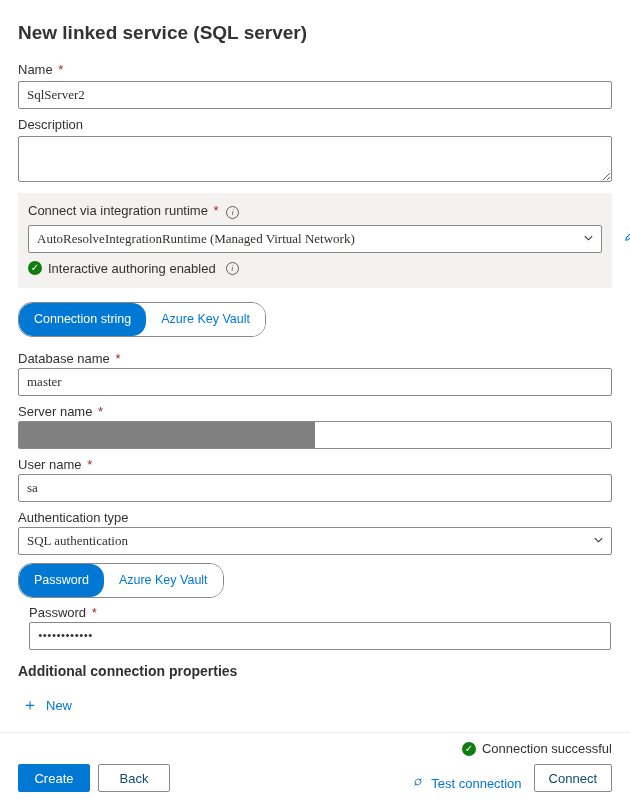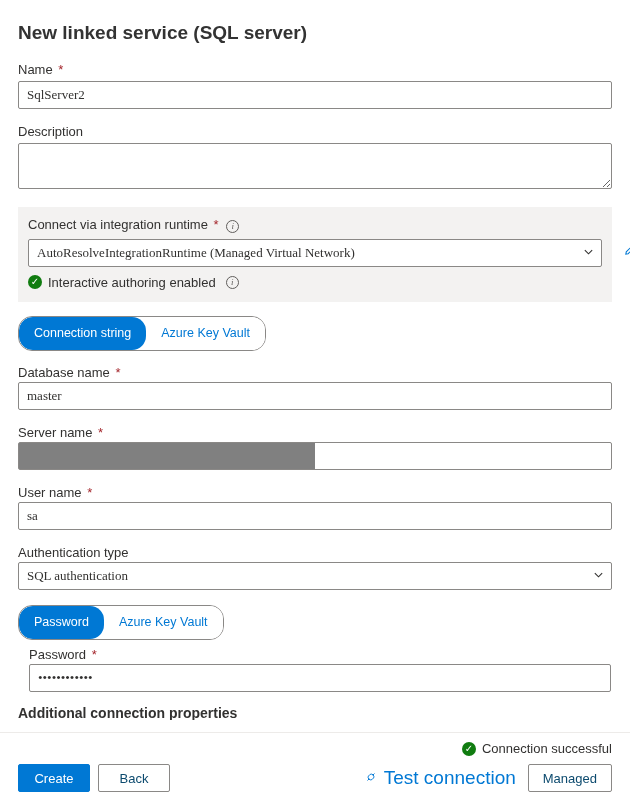--- a/index.html
+++ b/index.html
@@ -17,21 +17,21 @@
       height: 720px;
       overflow: hidden;
     }
     .page-title {
       font-size: 19px;
       font-weight: 600;
       color: #333;
       margin-bottom: 18px;
       margin-top: 12px;
     }
-    .field-group { margin-bottom: 15px; }
+    .field-group { margin-bottom: 8px; }
     .field-label {
       font-size: 13px;
       font-weight: 400;
       color: #323130;
       margin-bottom: 4px;
       display: block;
     }
     .req { color: #a4262c; margin-left: 2px; }
     .text-input, .text-select, .textarea {
       width: 100%;
@@ -174,21 +174,21 @@
       gap: 6px;
     }
     .footer-buttons {
       display: flex;
       justify-content: space-between;
       align-items: center;
     }
     .footer-left, .footer-right {
       display: flex;
       gap: 8px;
-      align-items: center;
+      align-items: flex-end;
     }
     .btn {
       min-width: 72px;
       height: 28px;
       padding: 0 14px;
       font-size: 13px;
       font-family: inherit;
       border-radius: 2px;
       cursor: pointer;
       border: 1px solid #8a8886;
@@ -198,21 +198,21 @@
     .btn-primary {
       background: #0078d4;
       border-color: #0078d4;
       color: #fff;
     }
     .test-link {
       display: inline-flex;
       align-items: center;
       gap: 6px;
       color: #0078d4;
-      font-size: 19px;
+      font-size: 13px;
       cursor: pointer;
       margin-right: 4px;
     }
     .plug-icon { font-size: 14px; display: inline-block; }
     .chev-svg { width: 11px; height: 11px; }
   </style>
 </head>
 <body>
 
 <div class="form-area">
@@ -322,16 +322,16 @@
     </div>
     <div class="footer-right">
       <span class="test-link">
         <span class="plug-icon">
           <svg width="14" height="14" viewBox="0 0 16 16">
               <path d="M6 10 l-2 2 M10 6 l2-2 M5 7 a3 3 0 0 0 4 4 l2-2 a3 3 0 0 0 -4-4 z" fill="none" stroke="#0078d4" stroke-width="1.1"></path>
             </svg>
         </span>
         <span>Test connection</span>
       </span>
-      <button class="btn">Managed</button>
+      <button class="btn">Connect</button>
     </div>
   </div>
 </div>
 
 </body></html>

